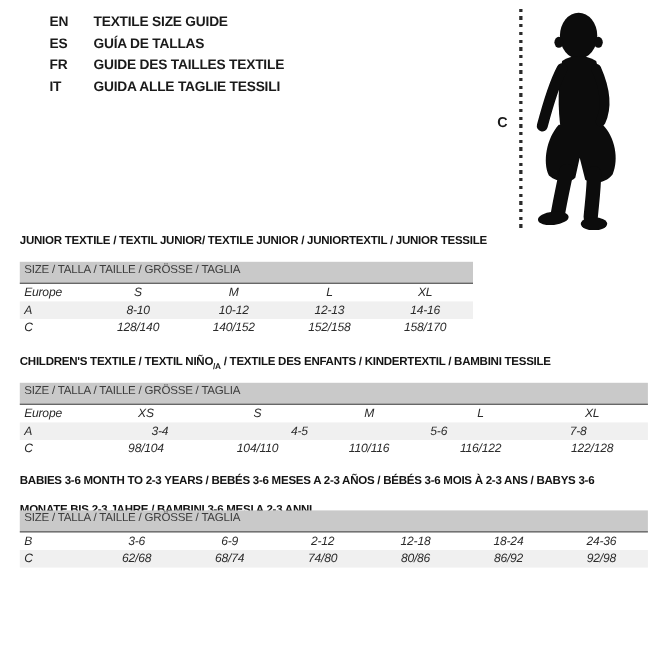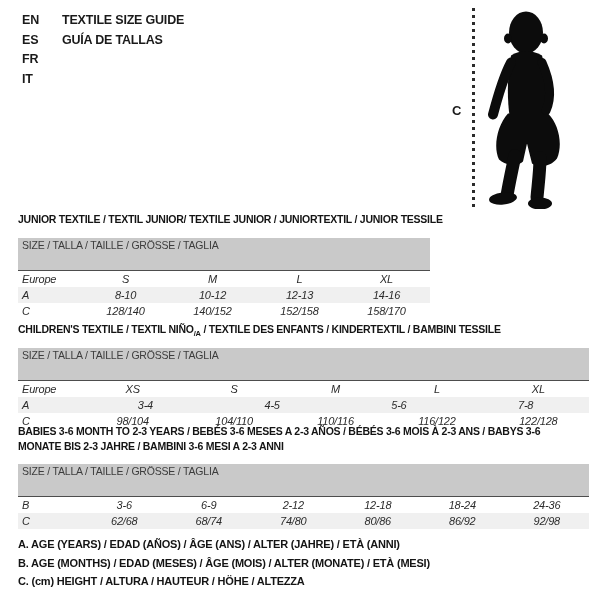--- a/index.html
+++ b/index.html
@@ -20,20 +20,21 @@
   .lang-list {
     position: absolute;
     top: 11px; left: 22px;
   }
   .lang-row {
     display: flex;
     line-height: 19.5px;
     font-size: 12.5px;
     font-weight: bold;
     letter-spacing: -0.2px;
+    margin-left: 23px;
   }
   .lang-code { width: 40px; }
 
   
   .measure-line {
     position: absolute;
     left: 472px; top: 8px;
     width: 2.5px; height: 202px;
     background: repeating-linear-gradient(to bottom, #2b2b2b 0 3px, transparent 3px 7px);
   }
@@ -54,30 +55,30 @@
     left: 18px;
     font-size: 10.5px;
     font-weight: bold;
     letter-spacing: -0.25px;
     white-space: nowrap;
     color: #141414;
   }
   .table-title.wrap {
     white-space: normal;
     width: 566px;
-    line-height: 15px;
+    line-height: 26px;
   }
   .table-title sub { font-size: 7.5px; }
 
   .size-table {
     position: absolute;
     left: 18px;
   }
   .thead {
-    height: 33px;
+    height: 20px;
     line-height: 15px;
     background: var(--header-bar, #c9c9c9);
     border-bottom: 1px solid var(--header-underline, #4d4d4d);
     font-size: 10.5px;
     letter-spacing: -0.2px;
     color: #3c3c3c;
     padding-left: 4px;
     box-sizing: border-box;
   }
   .trow {
@@ -131,23 +132,25 @@
       <div class="lang-row">
         <div class="lang-code">EN</div>
         <div class="lang-title">TEXTILE SIZE GUIDE</div>
       </div>
       <div class="lang-row">
         <div class="lang-code">ES</div>
         <div class="lang-title">GUÍA DE TALLAS</div>
       </div>
       <div class="lang-row">
         <div class="lang-code">FR</div>
+        <div class="lang-title">GUIDE DES TAILLES TEXTILE</div>
       </div>
       <div class="lang-row">
         <div class="lang-code">IT</div>
+        <div class="lang-title">GUIDA ALLE TAGLIE TESSILI</div>
       </div>
     </div>
 
   <div class="measure-line"></div>
   <div class="measure-label">C</div>
   <svg class="baby-figure" viewBox="0 0 100 200" xmlns="http://www.w3.org/2000/svg">
     <g fill="#0c0c0c" stroke="none">
       <ellipse cx="46" cy="25" rx="17" ry="21"></ellipse>
       <ellipse cx="28" cy="31" rx="4" ry="5"></ellipse>
       <ellipse cx="64" cy="31" rx="4" ry="5"></ellipse>
@@ -242,19 +245,14 @@
           <div class="tcell">62/68</div>
           <div class="tcell">68/74</div>
           <div class="tcell">74/80</div>
           <div class="tcell">80/86</div>
           <div class="tcell">86/92</div>
           <div class="tcell">92/98</div>
         </div>
       </div>
   </div>
 
-  <div class="legend">
-      <div class="legend-line">A. AGE (YEARS) / EDAD (AÑOS) / ÂGE (ANS) / ALTER (JAHRE) / ETÀ (ANNI)</div>
-      <div class="legend-line">B. AGE (MONTHS) / EDAD (MESES) / ÂGE (MOIS) / ALTER (MONATE) / ETÀ (MESI)</div>
-      <div class="legend-line">C. (cm) HEIGHT / ALTURA / HAUTEUR / HÖHE / ALTEZZA</div>
-    </div>
 
 </div>
 
 </body></html>

